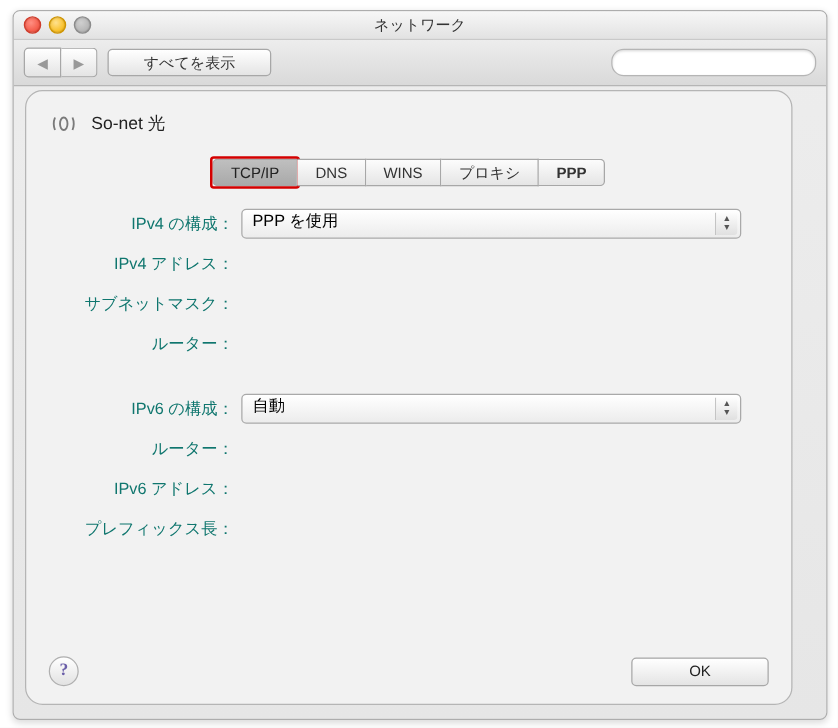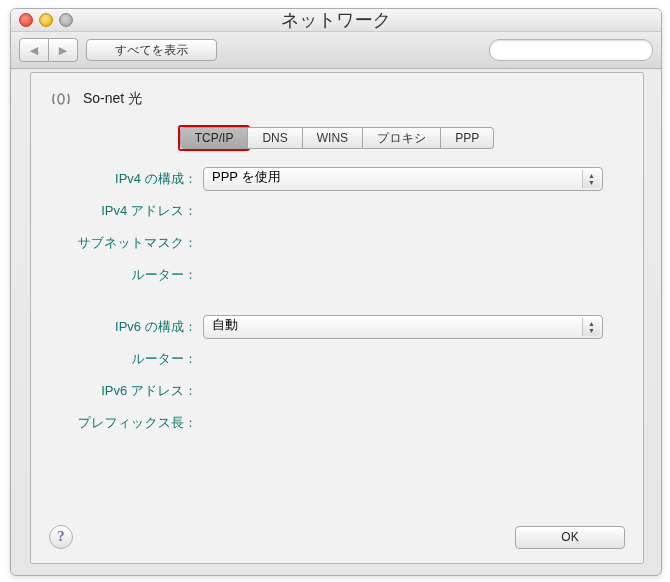--- a/index.html
+++ b/index.html
@@ -41,21 +41,21 @@
     gap: 6px;
   }
   .tl {
     width: 12px; height: 12px; border-radius: 50%;
     box-shadow: inset 0 0 1px rgba(0,0,0,0.4);
   }
   .tl.close { background: radial-gradient(circle at 40% 35%, #ff8f82, #f55f4e 60%, #d9402e); border:1px solid #cf3b2a;}
   .tl.min   { background: radial-gradient(circle at 40% 35%, #ffe18e, #f9c22f 60%, #dda100); border:1px solid #cf9400;}
   .tl.zoom  { background: radial-gradient(circle at 40% 35%, #d0d0d0, #b8b8b8 60%, #9f9f9f); border:1px solid #8a8a8a;}
   .title {
-    font-size: 18px;
+    font-size: 12px;
     color: #333;
     text-align: right;
   }
   .toolbar {
     height: 36px;
     background: linear-gradient(#ededed, #d9d9d9);
     border-bottom: 1px solid #b5b5b5;
     display: flex;
     align-items: center;
     padding: 0 8px;
@@ -100,27 +100,27 @@
     color: #888;
     box-shadow: inset 0 1px 2px rgba(0,0,0,0.15);
   }
   .search svg { width:12px; height:12px; margin-right:4px; }
   .search input {
     border:0; outline:0; flex:1; font-size:12px; background:transparent;
   }
 
   .sheet {
     position: absolute;
-    left: 19px;
+    left: 9px;
     top: 63px;
     width: 612px;
     height: 490px;
     background: #f2f2f2;
     border: 1px solid #b5b5b5;
-    border-radius: 2px;
+    border-radius: 14px;
   }
 
   .connrow {
     display: flex;
     align-items: center;
     gap: 10px;
     padding: 14px 18px 8px 18px;
   }
   .connicon {
     width: 24px; height: 24px;
@@ -145,21 +145,21 @@
     background: linear-gradient(#fcfcfc,#e5e5e5);
     border: 1px solid #a7a7a7;
     border-left-width: 0;
     display: inline-flex;
     align-items: center;
     color:#333;
     position:relative;
     white-space:nowrap;
   }
   .seg .tab:first-child { border-left-width:1px; border-radius: 4px 0 0 4px; justify-content: flex-end; }
-  .seg .tab:last-child  { border-radius: 0 4px 4px 0; }
+  .seg .tab:last-child  { border-radius: 0 4px 4px 0; font-weight: bold; }
   .seg .tab.active {
     background: linear-gradient(#bfbfbf,#a9a9a9);
     color:#222;
   }
   .hl {
     position:absolute;
     inset:-3px;
     border:2px solid #d40000;
     border-radius:3px;
     pointer-events:none;

